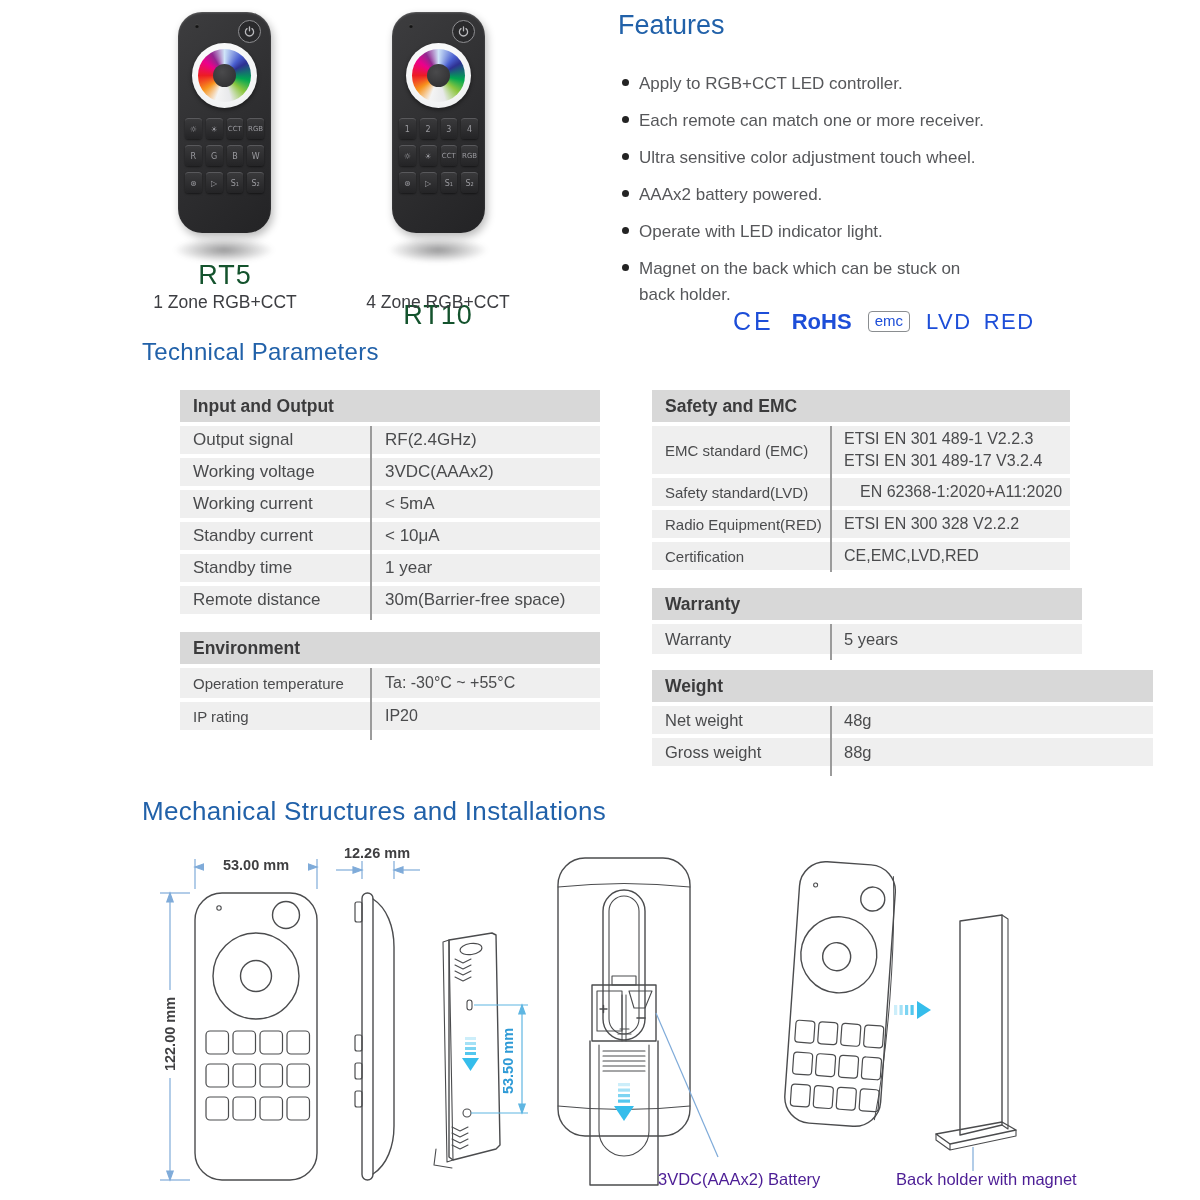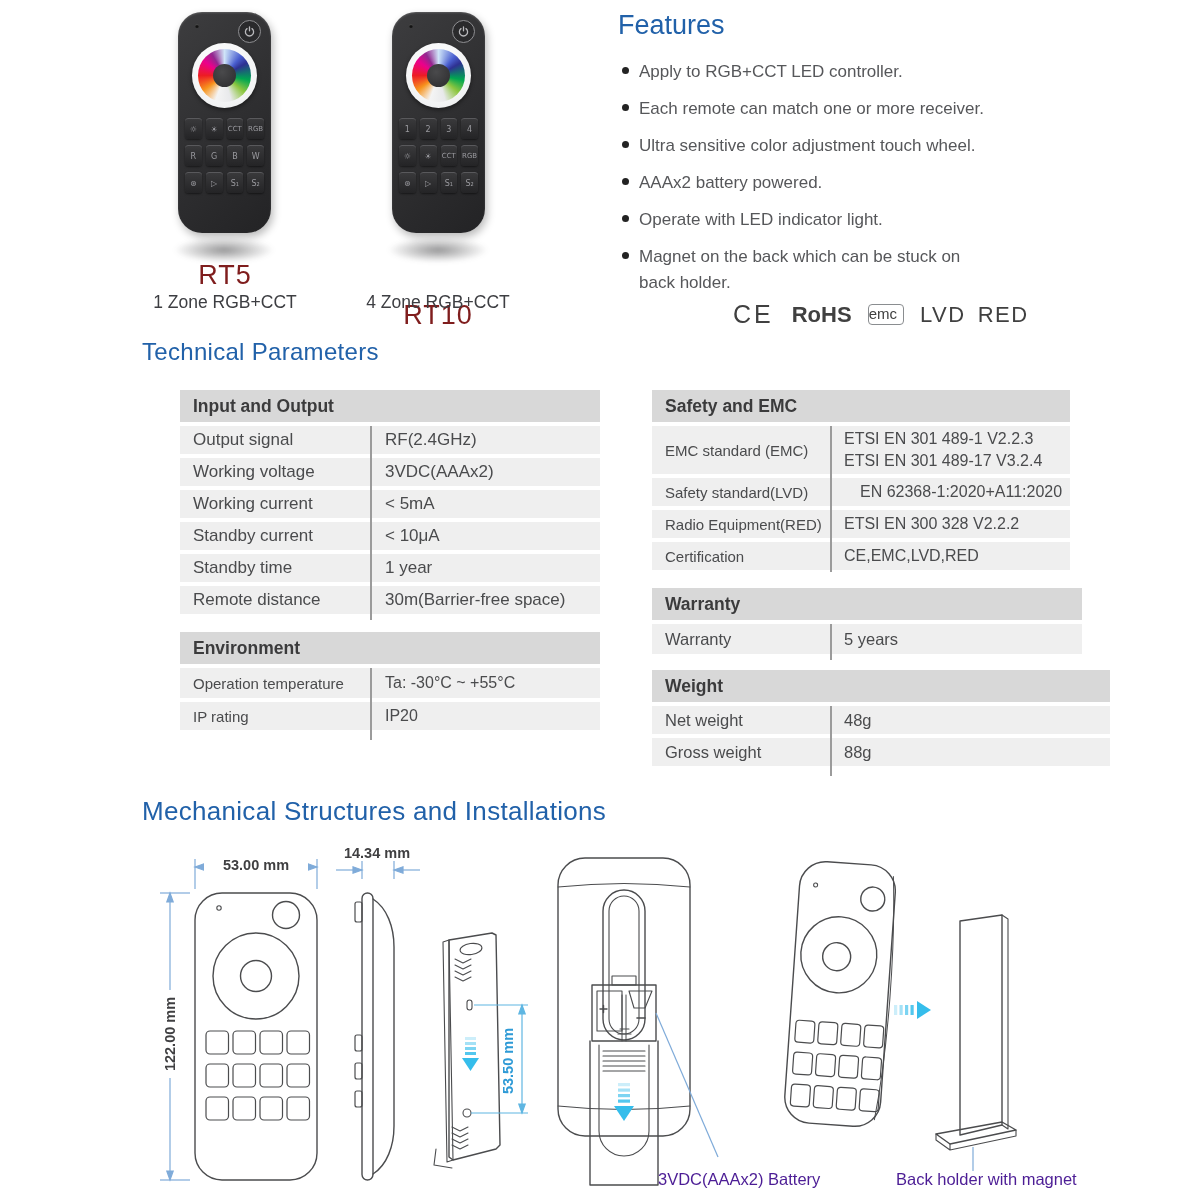--- a/index.html
+++ b/index.html
@@ -25,35 +25,35 @@
   .hub { position:absolute; inset:21px; border-radius:50%; background:radial-gradient(circle at 40% 35%, #4a4a4c, #343436 70%); }
   .keys { position:absolute; left:7px; right:7px; top:106px; display:grid;
           grid-template-columns:repeat(4,1fr); grid-auto-rows:21px; gap:6px 4px; }
   .key { background:linear-gradient(#39393b,#242426); border-radius:3.5px;
          border-top:1px solid #59595c; box-shadow:0 1px 2px rgba(0,0,0,.5);
          color:#9a9a9f; font-size:8px; display:flex; align-items:center; justify-content:center;
          font-family:"DejaVu Sans",sans-serif; }
   .reflection { position:absolute; width:104px; height:26px; border-radius:50%;
                 background:radial-gradient(ellipse at center, rgba(45,45,47,.5) 0%, rgba(45,45,47,0) 68%);
                 filter:blur(2px); }
-  .pname { position:absolute; width:160px; text-align:center; font-size:27px; color:#7f1d1d; letter-spacing:1px; }
+  .pname { position:absolute; width:160px; text-align:center; font-size:27px; color:#14532d; letter-spacing:1px; }
   .psub  { position:absolute; width:200px; text-align:center; font-size:17.5px; color:#3d3e42; }
 
   
   .features { position:absolute; left:618px; top:10px; width:390px; }
   .features h2 { font-size:27px; color:#2161a9; font-weight:400; }
-  .features ul { list-style:none; margin-top:18px; }
+  .features ul { list-style:none; margin-top:30px; }
   .features li { display:flex; font-size:17px; color:#56575a; margin-bottom:11.5px; line-height:1.5; max-width:372px; }
   .bullet { flex:0 0 auto; width:7px; height:7px; border-radius:50%; background:#232323; margin:8px 10px 0 4px; }
 
   
-  .certs { position:absolute; left:733px; top:300px; display:flex; align-items:center; color:#404040;justify-content:center; }
+  .certs { position:absolute; left:733px; top:307px; display:flex; align-items:center; color:#1d4ed8;justify-content:center; }
   .cert-ce   { font-size:25px; letter-spacing:3px; font-weight:500; }
   .cert-rohs { font-size:22px; font-weight:700; margin-left:18px; }
-  .cert-emc  { font-size:15px; border:1.5px solid #8a8d90; border-radius:4px; padding:0 6px 2px 0; margin-left:16px; }
+  .cert-emc  { font-size:15px; border:1.5px solid #8a8d90; border-radius:4px; padding:0 6px 2px 6px; margin-left:16px; }
   .cert-lvd  { font-size:22px; letter-spacing:1.5px; margin-left:16px; }
   .cert-red  { font-size:22px; letter-spacing:1.5px; margin-left:12px; }
 
   
   .spec { position:absolute;margin-left:32px; }
   .spec-header { height:32px; background:#d8d8d8; display:flex; align-items:center;
                  padding-left:13px; font-size:17.5px; font-weight:700; color:#3b3b3c; margin-bottom:4px; }
   .spec-row { background:#efefef; display:flex; align-items:center; margin-bottom:4px; min-height:28px; }
   .spec-label { padding-left:13px; font-size:17px; color:#4a4b4d; }
   .spec-value { font-size:17px; color:#4a4b4d; }
@@ -242,21 +242,21 @@
 
 <div class="spec" style="left:620px; top:588px; width:430px;">
   <div class="spec-header">Warranty</div>
   <div class="spec-row" style="min-height:30px">
         <span class="spec-label" style="width:192px; font-size:16.5px">Warranty</span>
         <span class="spec-value" style="font-size:16.5px">5 years</span>
       </div>
   <div class="vline" style="left:178px; top:36px; height:36px;"></div>
 </div>
 
-<div class="spec" style="left:620px; top:670px; width:458px;">
+<div class="spec" style="left:620px; top:670px; width:501px;">
   <div class="spec-header">Weight</div>
   <div class="spec-row">
         <span class="spec-label" style="width:192px; font-size:16.5px">Net weight</span>
         <span class="spec-value" style="font-size:16.5px">48g</span>
       </div>
   <div class="spec-row">
         <span class="spec-label" style="width:192px; font-size:16.5px">Gross weight</span>
         <span class="spec-value" style="font-size:16.5px">88g</span>
       </div>
   <div class="vline" style="left:178px; top:36px; height:70px;"></div>
@@ -405,20 +405,20 @@
         </g>
   </g>
 
   <g stroke="#7fabd9" stroke-width="1.2" fill="none">
     <path d="M516,168 L578,312"></path>
     <path d="M833,302 L833,326"></path>
   </g>
 </svg>
 
 <div class="dim-label" style="left:204px; top:857px; width:104px;">53.00 mm</div>
-<div class="dim-label" style="left:325px; top:845px; width:104px;">14.34 mm</div>
+<div class="dim-label" style="left:325px; top:845px; width:104px;">12.26 mm</div>
 <div class="dim-label" style="left:126px; top:1026px; width:88px; transform:rotate(-90deg);">122.00 mm</div>
 <div class="dim-label dim-cyan" style="left:468px; top:1053px; width:80px; transform:rotate(-90deg);">53.50 mm</div>
 
 <div class="mech-caption" style="left:658px; top:1170px;">3VDC(AAAx2) Battery</div>
 <div class="mech-caption" style="left:896px; top:1170px;">Back holder with magnet</div>
 
 </div>
 
 </body></html>

